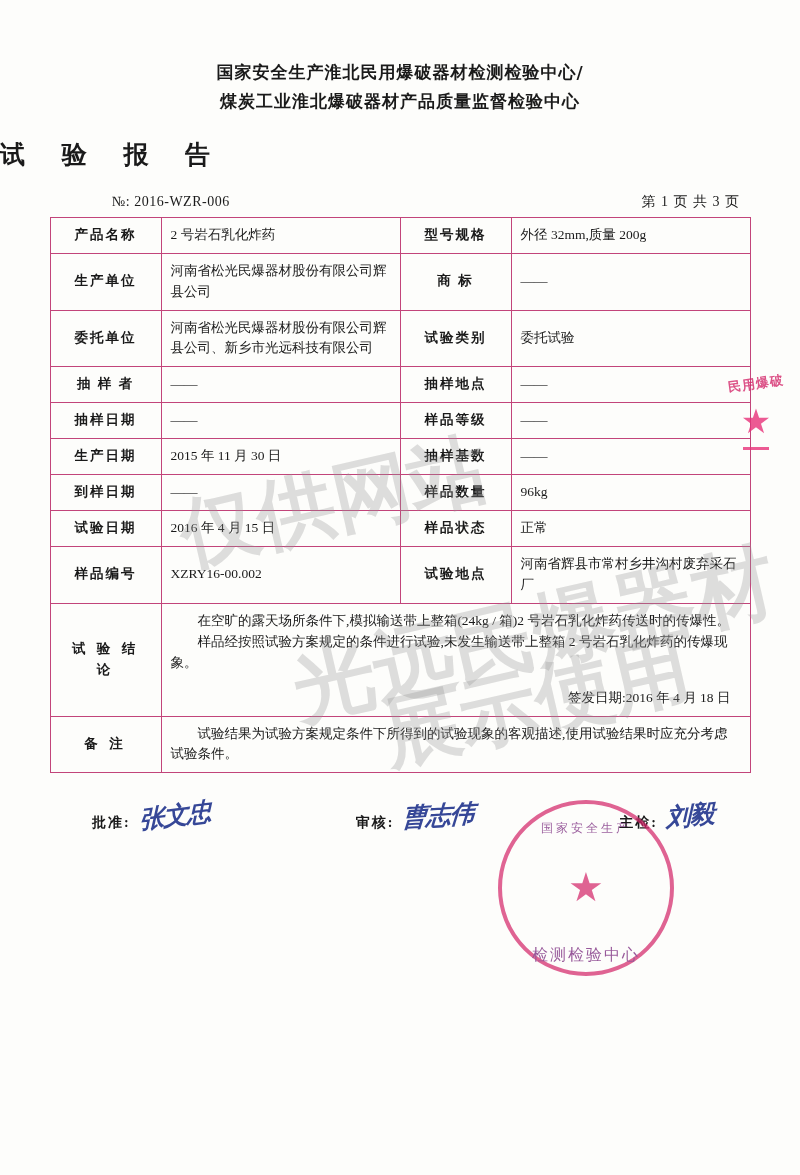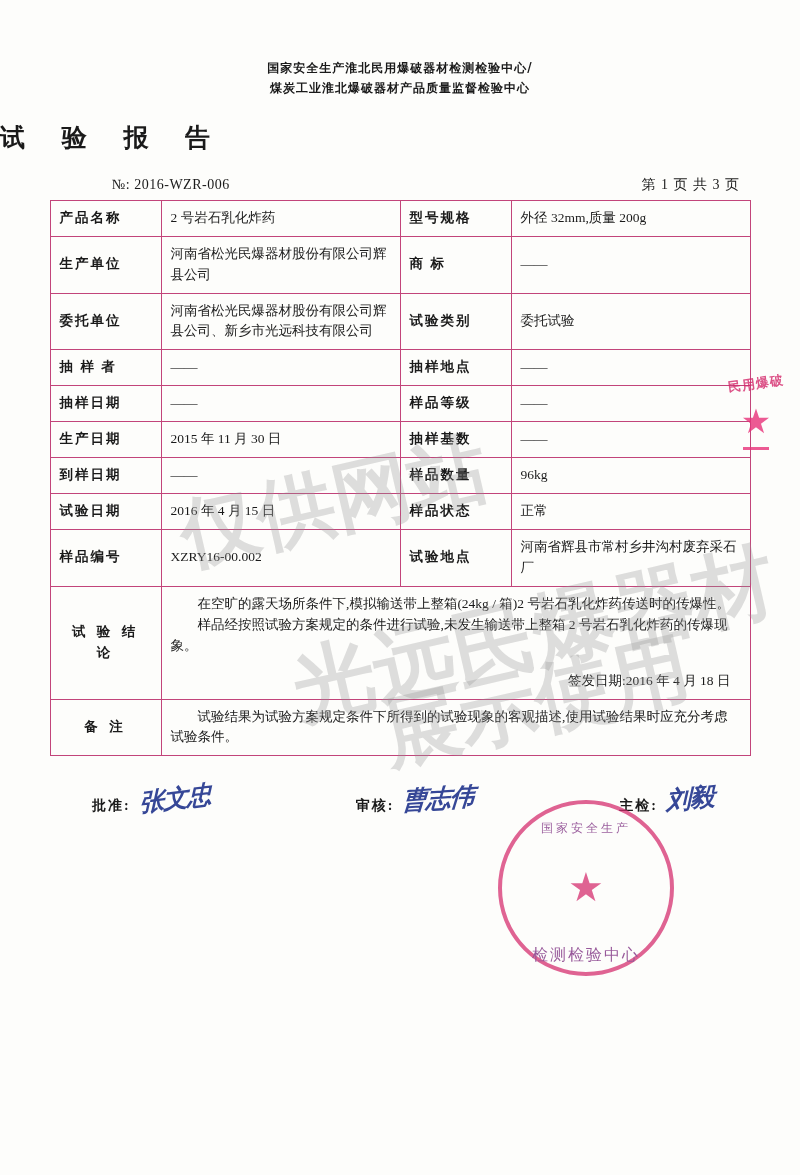--- a/index.html
+++ b/index.html
@@ -20,21 +20,21 @@
     inset: 0;
     background: #fdfdfb;
   }
   
   .org-lines {
     text-align: center;
     margin-top: 58px;
     line-height: 1.7;
   }
   .org-lines div {
-    font-size: 12px;
+    font-size: 17px;
     font-weight: bold;
     letter-spacing: 1px;
     font-family: "DejaVu Serif", serif;
   }
   .report-title {
     text-align: left;
     margin-top: 22px;
     font-size: 25px;
     font-weight: bold;
     letter-spacing: 14px;
@@ -59,20 +59,21 @@
   }
   table.report td {
     border: 1px solid #c2447a;
     padding: 7px 9px;
     font-size: 13.5px;
     vertical-align: middle;
     line-height: 1.55;
   }
   td.label {
     width: 92px;
+    text-align: center;
     font-weight: bold;
     letter-spacing: 2px;
     white-space: nowrap;
   }
   td.value {
     width: 220px;
   }
   td.vlabel {
     width: 64px;
     text-align: center;

